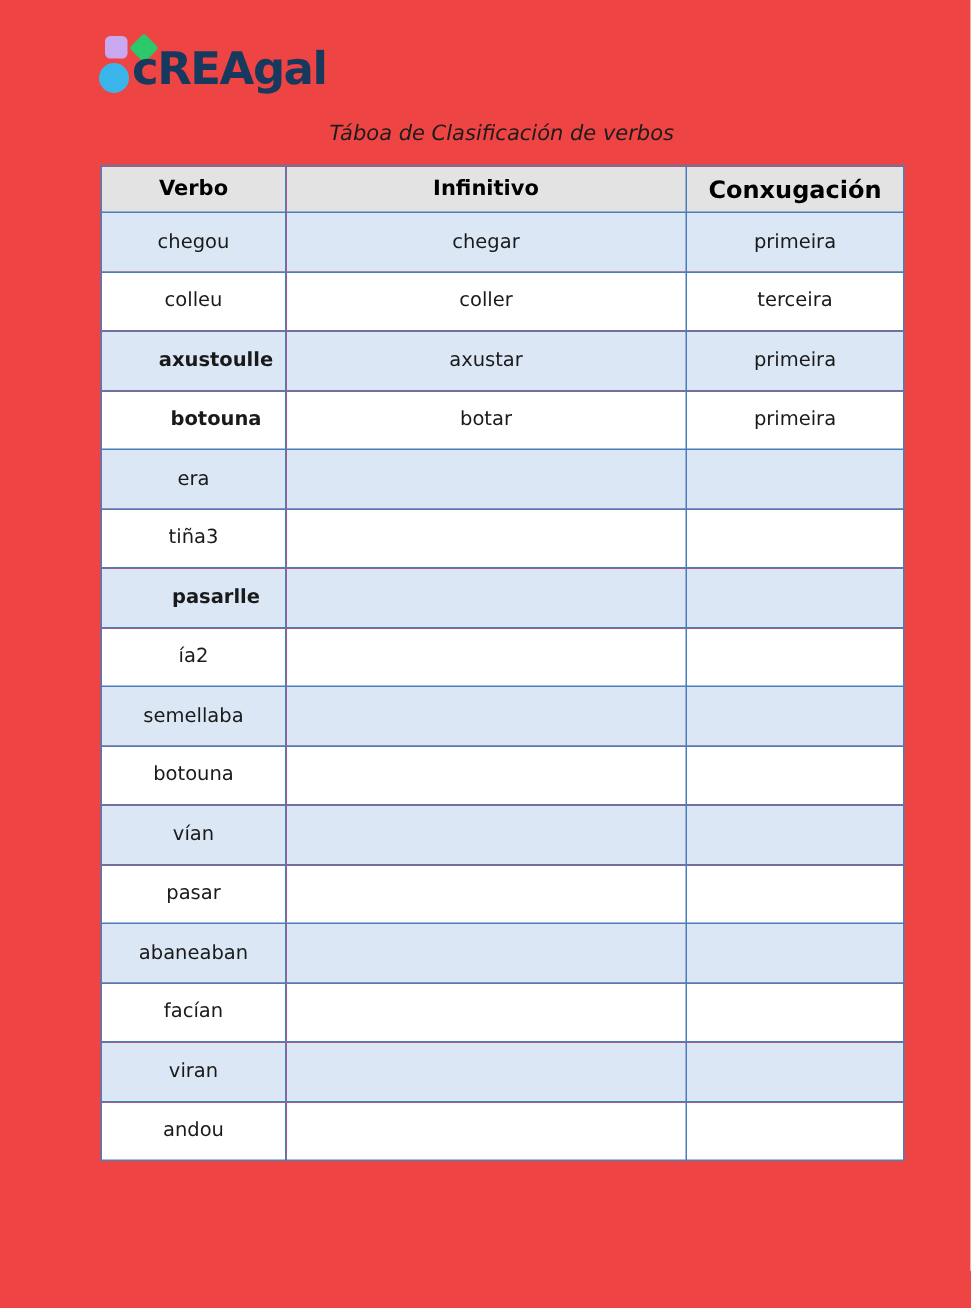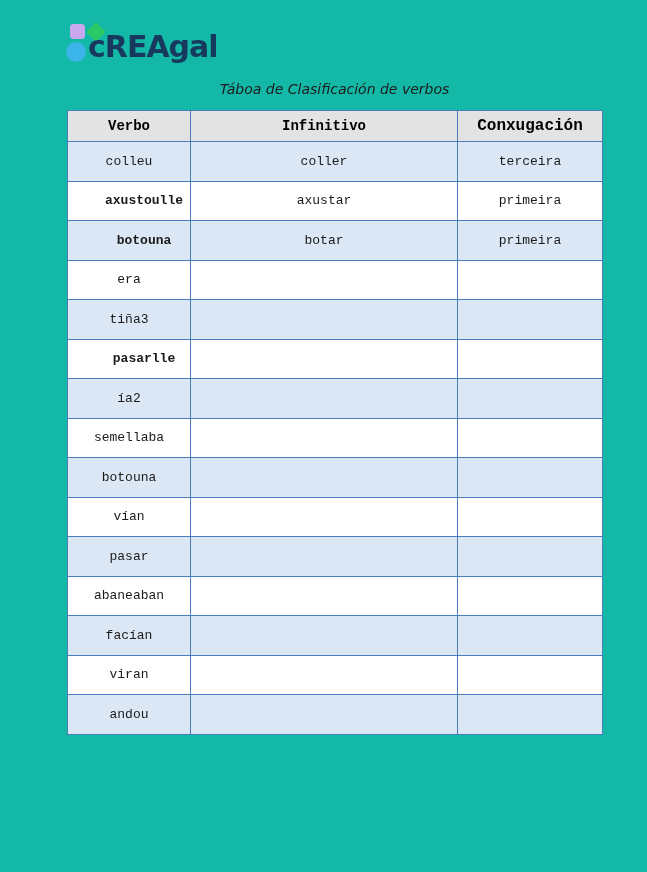--- a/index.html
+++ b/index.html
@@ -6,21 +6,21 @@
   html, body { background: #ffffff; }
   body {
     width: 647px; height: 872px;
     font-family: "DejaVu Sans", "Liberation Sans", sans-serif;
     position: relative;
     color: #1a1a1a;
   }
   .page {
     position: absolute; left: 0; top: 0;
     width: 647px; height: 872px;
-    background: #14b8a6;
+    background: #ef4444;
     overflow: hidden;
   }
 
   
   .logo { position: absolute; left: 64px; top: 20px; width: 160px; height: 50px; }
   .logo .shape { position: absolute; }
   .shape.purple-square {
     left: 6px; top: 4px; width: 15px; height: 15px;
     background: #c9a8f0; border-radius: 3.5px;
   }
@@ -55,21 +55,20 @@
   }
   table.verbs col.c-verbo { width: 123px; }
   table.verbs col.c-inf   { width: 267px; }
   table.verbs col.c-conx  { width: 145px; }
 
   table.verbs th, table.verbs td {
     border: 1.5px solid #4a7dbc;
     text-align: center;
     vertical-align: middle;
     overflow: hidden;
-    font-family: Liberation Mono, monospace;
   }
   table.verbs th {
     height: 31px;
     background: #e3e3e3;
     font-weight: bold;
     font-size: 14px;
     color: #000000;
   }
   table.verbs th.small { font-size: 16px; }
   table.verbs td {
@@ -102,20 +101,25 @@
       <col class="c-conx">
     </colgroup>
     <thead>
       <tr>
         <th>Verbo</th>
         <th>Infinitivo</th>
         <th class="small">Conxugación</th>
       </tr>
     </thead>
     <tbody>
+        <tr>
+          <td>chegou</td>
+          <td>chegar</td>
+          <td>primeira</td>
+        </tr>
         <tr>
           <td>colleu</td>
           <td>coller</td>
           <td>terceira</td>
         </tr>
         <tr>
           <td class="bold">axustoulle</td>
           <td>axustar</td>
           <td>primeira</td>
         </tr>

